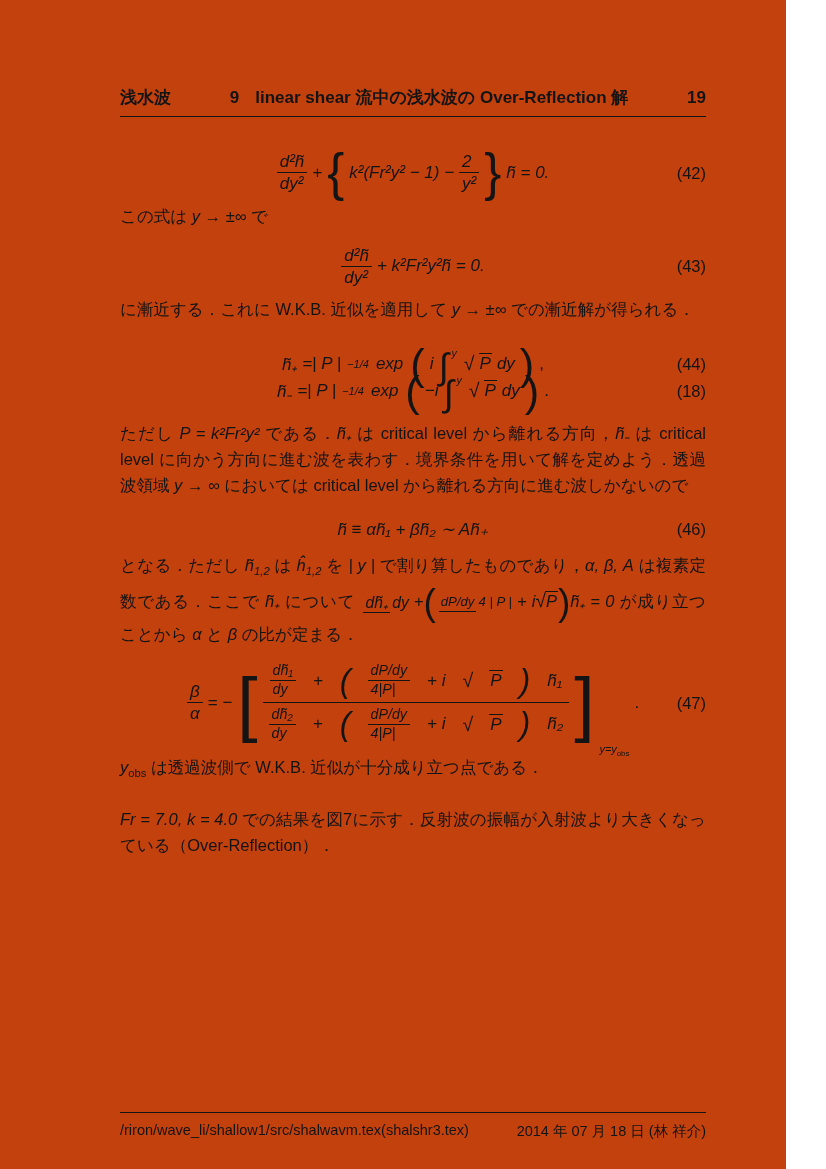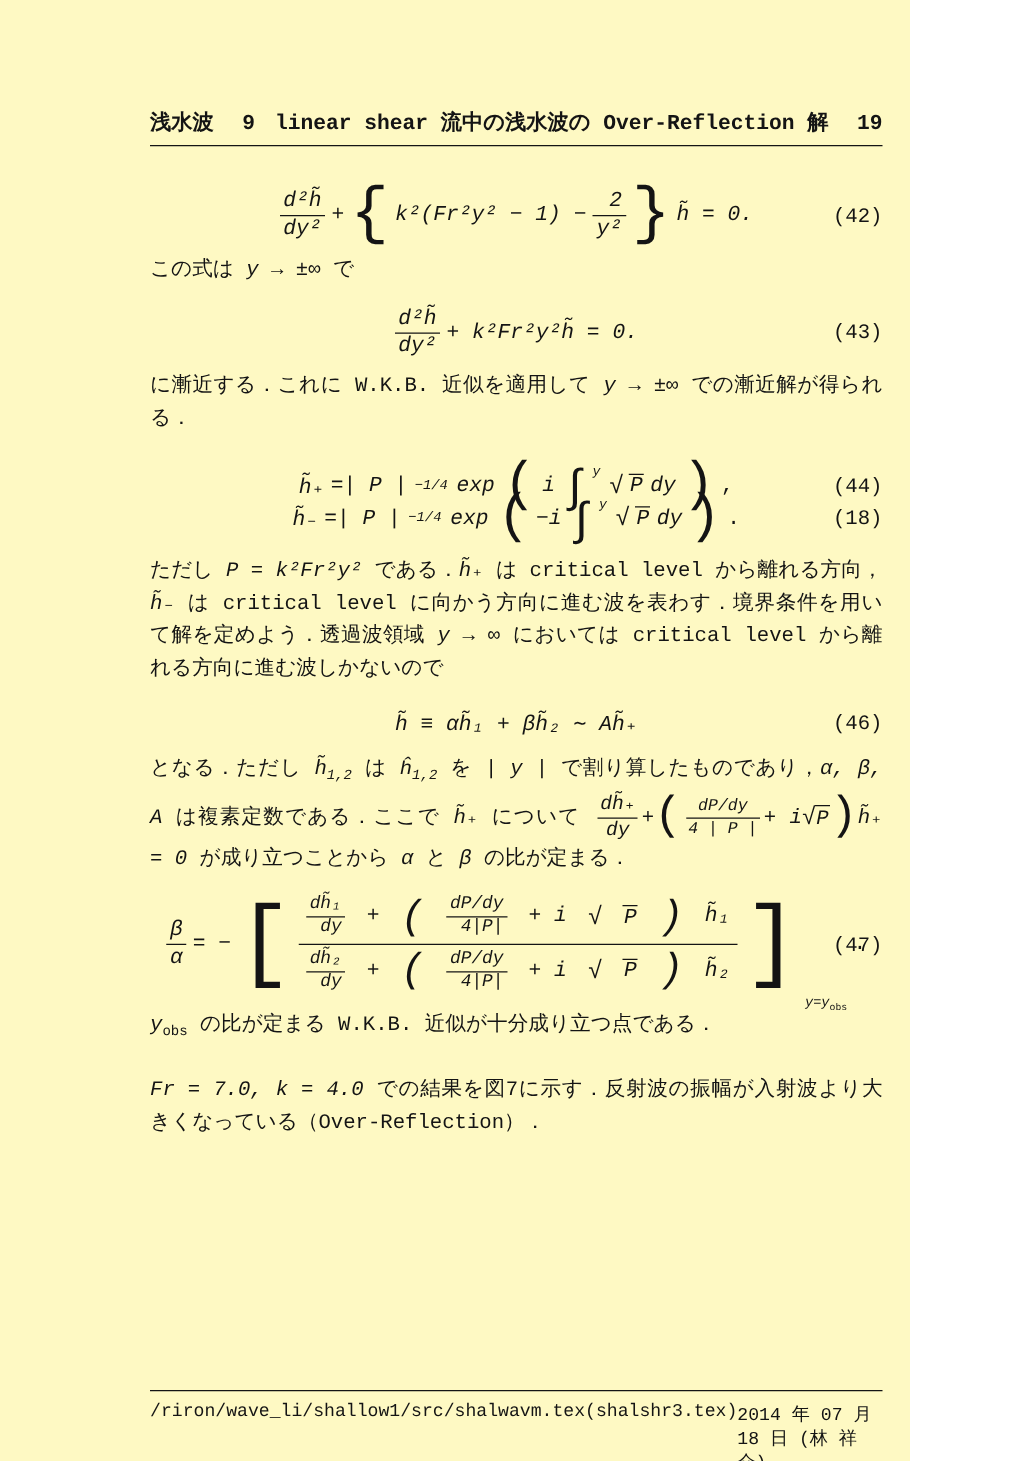--- a/index.html
+++ b/index.html
@@ -1,36 +1,36 @@
 <!DOCTYPE html>
 <html><head>
 <meta charset="utf-8">
 <style>
   html,body{margin:0;padding:0;}
-  .page{position:relative;width:728px;height:1169px;background:#fef9c3;
-        font-family:Liberation Mono, monospace;color:#141414;overflow:hidden;}
+  .page{position:relative;width:786px;height:1169px;background:#c2410c;
+        font-family:Liberation Sans, sans-serif;color:#141414;overflow:hidden;}
   .content{position:absolute;left:120px;top:0;width:586px;}
 
   
   .header{margin-top:86px;display:flex;justify-content:space-between;align-items:baseline;
           font-weight:bold;font-size:17px;border-bottom:1.5px solid #141414;padding-bottom:7px;}
   .h-center .secno{margin-right:16px;}
 
   
   .para{font-size:16.5px;line-height:26px;text-align:justify;margin-top:8px;}
   .mi{font-style:italic;}
   .subs{font-size:68%;margin-top:25px;}
 
   
   .eqrow{position:relative;display:flex;justify-content:center;align-items:center;
          font-size:17px;gap:5px;}
   .eqno{position:absolute;right:0;top:50%;transform:translateY(-50%);
         font-style:normal;font-size:16.5px;}
 
-  .frac{display:inline-flex;flex-direction:column;text-align:right;line-height:1.25;}
+  .frac{display:inline-flex;flex-direction:column;text-align:left;line-height:1.25;}
   .frac>span{display:block;padding:0 3px;}
   .fn{border-bottom:1px solid #141414;}
 
   .bd{font-style:normal;line-height:0;font-weight:400;}
   .bd-brace{font-size:300%;}
   .bd-m{font-size:255%;}
   .bd-47{font-size:430%;font-weight:300;}
   .bd-s{font-size:190%;line-height:0;}
 
   .pwr{font-size:65%;font-style:italic;margin-left:1px;}
@@ -42,21 +42,21 @@
 
   
   .bigfrac{display:inline-flex;flex-direction:column;text-align:center;}
   .bigfrac .row{display:flex;align-items:center;justify-content:center;gap:17px;padding:3px 6px;}
   .sfrac{font-size:84%;}
   .eqsub{align-self:flex-end;font-size:64%;font-style:italic;position:relative;top:12px;}
   .eqsub sub{font-size:72%;font-style:normal;}
   .end{font-style:normal;}
 
   
-  .ifrac{display:inline-flex;flex-direction:column;text-align:center;vertical-align:middle;
+  .ifrac{display:inline-flex;flex-direction:row;text-align:center;vertical-align:middle;
          line-height:1.25;font-size:95%;margin:0 3px;}
   .ifrac>span{display:block;padding:0 2px;}
   .ifrac-s{font-size:80%;}
   .ibd{font-size:225%;vertical-align:middle;line-height:1;font-style:normal;}
 
   
   .s-eq42{margin-top:34px;}
   .s-eq43{margin-top:16px;}
   .s-eq44{margin-top:30px;}
   .s-eq45{margin-top:4px;}
@@ -203,21 +203,21 @@
             <span class="bd-s">)</span>
             <span>h̃₂</span>
           </span>
       </span>
       <span class="bd bd-47">]</span>
       <span class="eqsub"><span>y=y</span><sub>obs</sub></span>
       <span class="end">.</span>
       <span class="eqno">(47)</span>
     </div>
 
-    <div class="para"><span class="mi">y</span><sub class="subs">obs</sub><span> の比が定まる W.K.B. 近似が十分成り立つ点である．</span></div>
+    <div class="para"><span class="mi">y</span><sub class="subs">obs</sub><span> は透過波側で W.K.B. 近似が十分成り立つ点である．</span></div>
 
     <div class="para s-p6"><span class="mi">Fr = 7.0, k = 4.0</span><span> での結果を図7に示す．反射波の振幅が入射波より大きくなっている（Over-Reflection）．</span></div>
 
   </div>
 
   <div class="footer">
     <span>/riron/wave_li/shallow1/src/shalwavm.tex(shalshr3.tex)</span>
     <span>2014 年 07 月 18 日 (林 祥介)</span>
   </div>
 </div>

